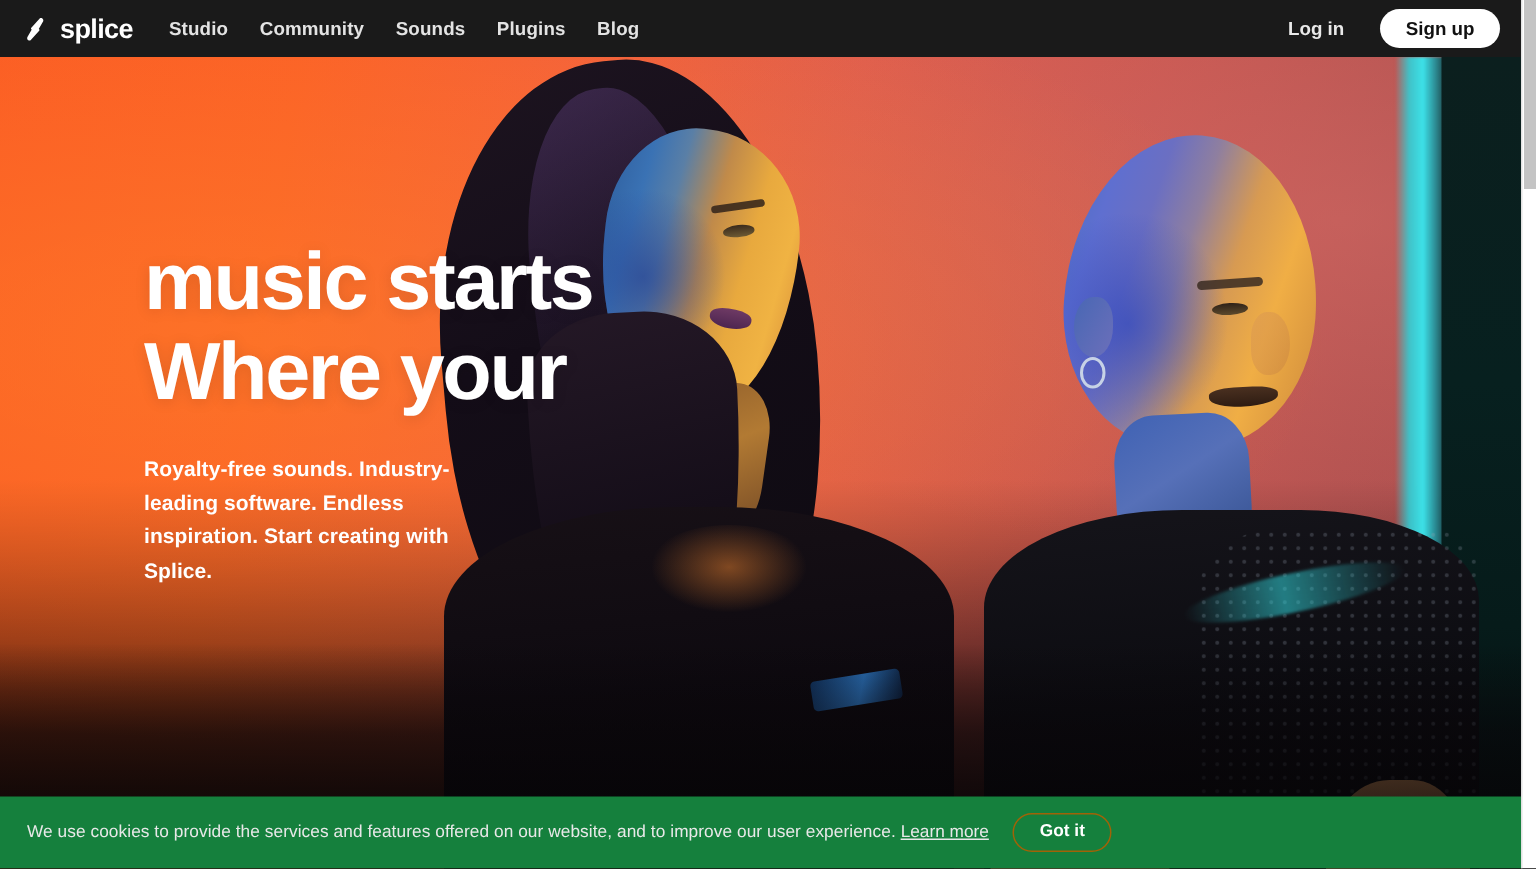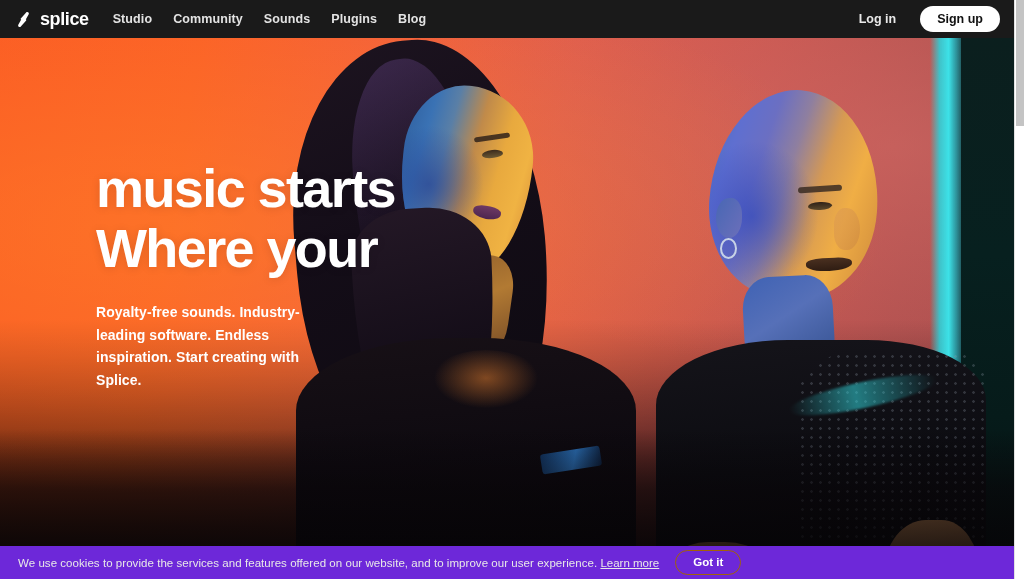--- a/index.html
+++ b/index.html
@@ -275,22 +275,22 @@
     display: flex; flex-direction: column; align-items: center; gap: 2px;
     z-index: 20; pointer-events: auto;
   }
   .learn-more-label {
     color: #ffffff; font-size: 11.5px; font-weight: 600; letter-spacing: 0.2px;
   }
   .chev { width: 16px; height: 10px; display: block; }
 
   
   .cookie-bar {
-    position: absolute; left: 0; bottom: 0; width: 1014px; height: 33px;
-    background: #6d28d9;
+    position: absolute; left: 0; bottom: 0; width: 1014px; height: 48px;
+    background: #15803d;
     display: flex; align-items: center;
     padding: 0 18px; z-index: 60;
   }
   .cookie-text {
     color: #e8e8e8; font-size: 11.5px; letter-spacing: 0.05px;
   }
   .cookie-link {
     color: #e8e8e8; text-decoration: underline; cursor: pointer; font-size: 11.5px;
   }
   .cookie-btn {

